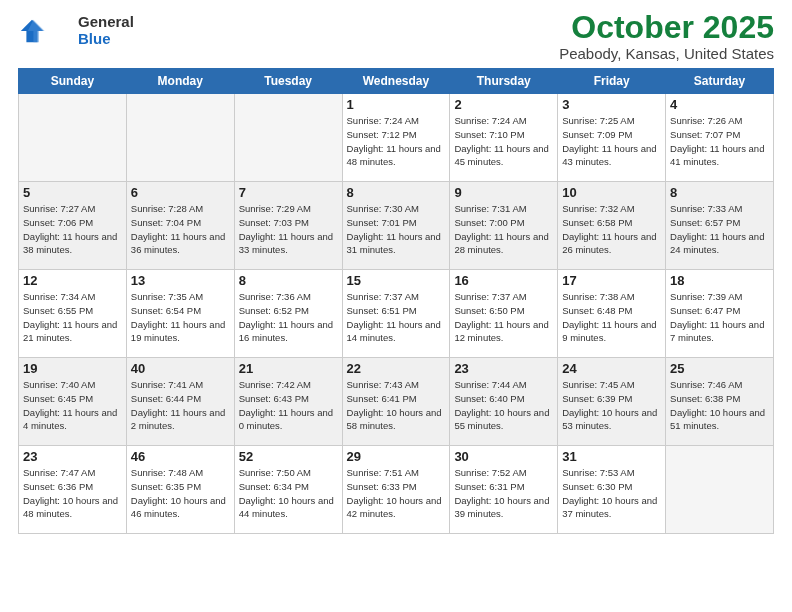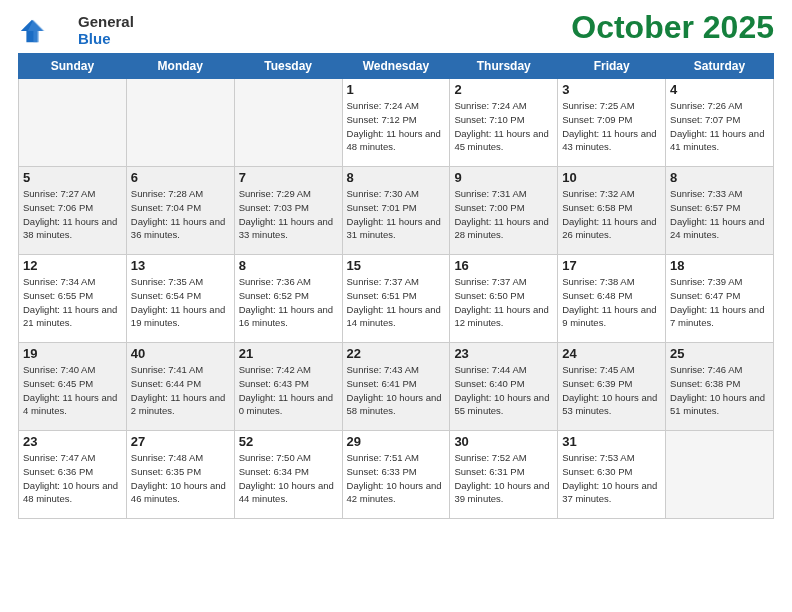--- a/index.html
+++ b/index.html
@@ -111,20 +111,21 @@
         <polygon points="20,4 36,20 28,20 28,36 12,36 12,20 4,20" fill="#1a6cc4"></polygon>
         <polygon points="22,4 38,20 30,20 30,36 22,36 22,20 14,20" fill="#4a90d9" opacity="0.5"></polygon>
       </svg>
       <div class="logo-text">
         <span class="logo-general">General</span>
         <span class="logo-blue">Blue</span>
       </div>
     </div>
     <div class="title-block">
       <div class="month-title">October 2025</div>
+      <div class="location">Peabody, Kansas, United States</div>
     </div>
   </div>
 
   <table class="calendar">
     <thead>
       <tr>
         <th>Sunday</th>
         <th>Monday</th>
         <th>Tuesday</th>
         <th>Wednesday</th>
@@ -244,21 +245,21 @@
             <div class="day-number">25</div>
             <div class="day-info">Sunrise: 7:46 AM<br>Sunset: 6:38 PM<br>Daylight: 10 hours and 51 minutes.</div>
           </td>
         </tr>
         <tr>
           <td>
             <div class="day-number">23</div>
             <div class="day-info">Sunrise: 7:47 AM<br>Sunset: 6:36 PM<br>Daylight: 10 hours and 48 minutes.</div>
           </td>
           <td>
-            <div class="day-number">27</div>
+            <div class="day-number">46</div>
             <div class="day-info">Sunrise: 7:48 AM<br>Sunset: 6:35 PM<br>Daylight: 10 hours and 46 minutes.</div>
           </td>
           <td>
             <div class="day-number">52</div>
             <div class="day-info">Sunrise: 7:50 AM<br>Sunset: 6:34 PM<br>Daylight: 10 hours and 44 minutes.</div>
           </td>
           <td>
             <div class="day-number">29</div>
             <div class="day-info">Sunrise: 7:51 AM<br>Sunset: 6:33 PM<br>Daylight: 10 hours and 42 minutes.</div>
           </td>

